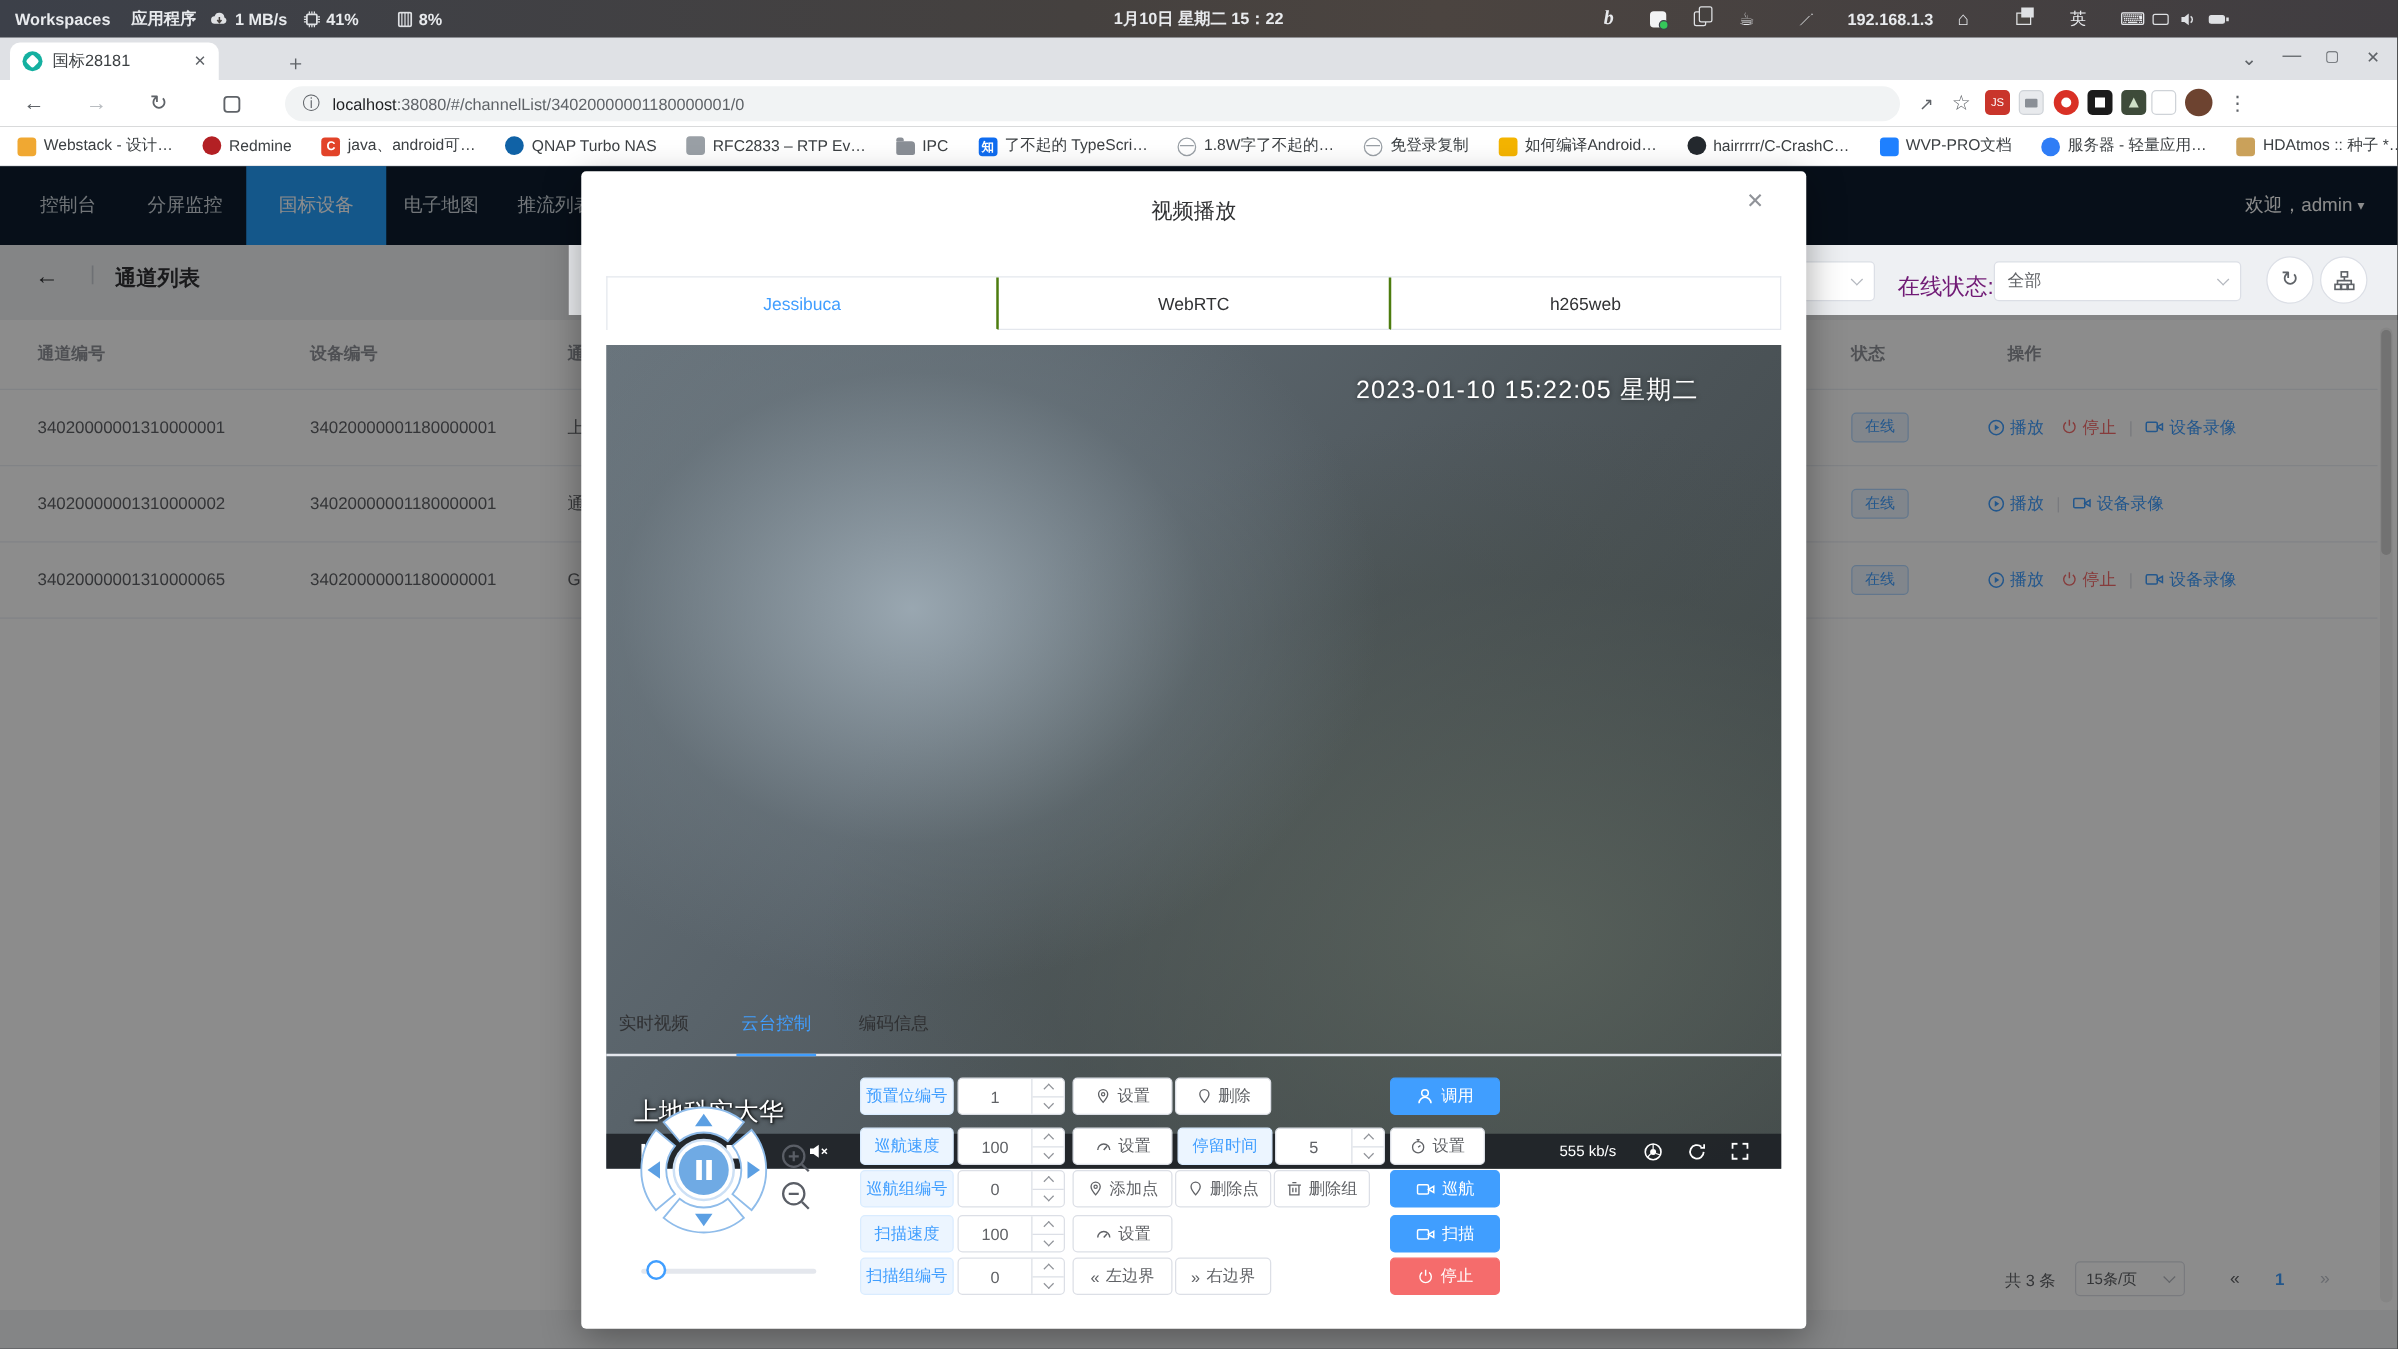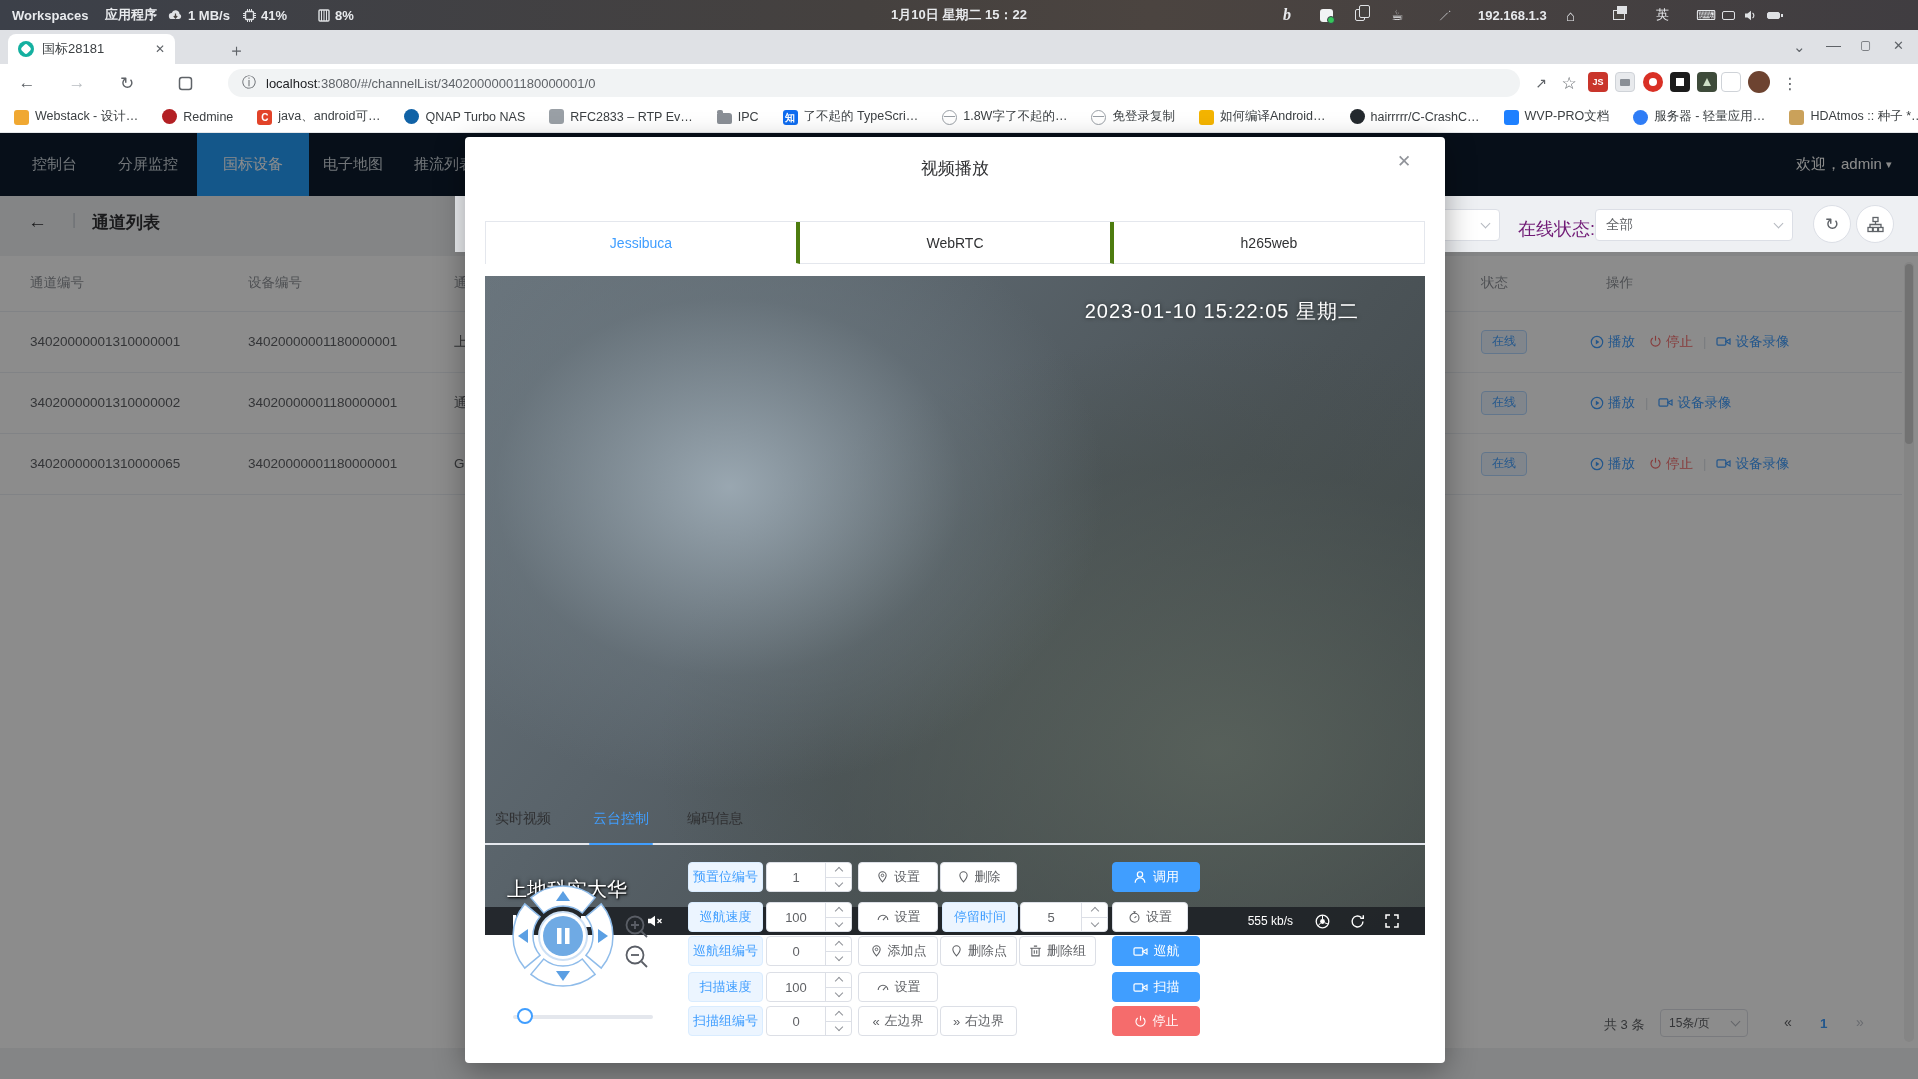--- a/index.html
+++ b/index.html
@@ -21,36 +21,36 @@
   .copyic::after{content:"";position:absolute;left:2.5px;top:-5px;width:9px;height:11px;border:1.5px solid #dfe1e4;border-radius:2px;background:#45413f}
   
   .tabstrip{position:absolute;left:0;top:30px;width:1918px;height:34px;background:#dfe1e5}
   .btab{position:absolute;left:8px;top:4px;width:167px;height:30px;background:#fff;border-radius:8px 8px 0 0;display:flex;align-items:center;padding:0 10px;gap:8px;font-size:13px;color:#3c4043}
   .favicon{width:16px;height:16px;border-radius:50%;background:#14b0a0;position:relative;flex:none}
   .favicon::after{content:"";position:absolute;left:4px;top:4px;width:8px;height:8px;background:#fff;border-radius:2px;transform:rotate(45deg)}
   .chromebtn{color:#5f6368;font-size:15px}
   .addrbar{position:absolute;left:0;top:64px;width:1918px;height:37px;background:#fff}
   .navic{position:absolute;top:6px;font-size:17px;color:#5f6368;width:26px;height:26px;display:flex;align-items:center;justify-content:center}
   .urlpill{position:absolute;left:228px;top:5px;width:1292px;height:28px;border-radius:14px;background:#f1f3f4;display:flex;align-items:center;padding:0 14px;gap:10px;font-size:13px}
-  .extbox{position:absolute;top:8px;width:20px;height:20px;border-radius:4px;display:flex;align-items:center;justify-content:center;font-size:9px;font-weight:bold;color:#fff}
+  .extbox{position:absolute;top:8px;width:20px;height:20px;border-radius:4px;display:flex;align-items:center;justify-content:center;font-size:9px;font-weight:normal;color:#fff}
   .bmbar{position:absolute;left:0;top:101px;width:1918px;height:32px;background:#fff;border-bottom:1px solid #e5e7ea;display:flex;align-items:center;padding:0 14px;gap:24px;font-size:12.5px;color:#3c4043;white-space:nowrap;overflow:hidden}
   .bm{display:flex;align-items:flex-end;gap:6px}
   .bmic{width:15px;height:15px;border-radius:3px;flex:none;display:flex;align-items:center;justify-content:center;color:#fff;font-size:10px;font-weight:bold}
   .bm-globe{border-radius:50%;border:1.5px solid #9aa0a6;position:relative}
   .bm-globe::after{content:"";position:absolute;left:1px;right:1px;top:5px;border-top:1.5px solid #9aa0a6}
   .bm-folder{width:15px;height:11px;background:#8a8f96;border-radius:1px 3px 2px 2px;position:relative}
   .bm-folder::before{content:"";position:absolute;left:0;top:-3px;width:6px;height:3px;background:#8a8f96;border-radius:2px 2px 0 0}
   
   .page{position:absolute;left:0;top:133px;width:1918px;height:946px;background:#f0f2f5}
   .appnav{position:absolute;left:0;top:0;width:1918px;height:63px;background:#0d1d2e;color:#cfd6dd;font-size:15px}
   .navitem{position:absolute;top:0;height:63px;display:flex;align-items:center;padding:0 26px}
   .navitem.active{background:#269efb;color:#fff}
   .crumbband{position:absolute;left:0;top:63px;width:1918px;height:56px;background:#f0f2f5}
   .card{position:absolute;left:0;top:123px;width:1918px;height:792px;background:#fff}
-  .th{position:absolute;top:0;height:53px;display:flex;align-items:center;font-size:13.5px;font-weight:normal;color:#909399}
+  .th{position:absolute;top:0;height:53px;display:flex;align-items:center;font-size:13.5px;font-weight:bold;color:#909399}
   .td{position:absolute;display:flex;align-items:center;font-size:13.5px;color:#606266;height:61px}
   .rowline{position:absolute;left:0;width:1902px;border-top:1px solid #ebeef5}
   .badge{display:inline-flex;align-items:center;justify-content:center;width:46px;height:24px;border:1px solid #b3d8ff;background:#ecf5ff;color:#409eff;font-size:12px;border-radius:4px}
   .oplink{display:inline-flex;align-items:center;gap:4px;font-size:13.5px;color:#409eff}
   .oplink.red{color:#f56c6c}
   .opdiv{color:#dcdfe6;margin:0 10px;font-size:13px}
   .pgtxt{font-size:13px;color:#606266}
   .pgsel{position:absolute;width:88px;height:28px;border:1px solid #dcdfe6;border-radius:4px;background:#fff;display:flex;align-items:center;justify-content:space-between;padding:0 8px;font-size:12px;color:#606266}
   .scrollbar{position:absolute;right:4px;width:10px;background:#f2f2f2;border-radius:5px}
   .scrollthumb{position:absolute;left:1px;width:8px;height:180px;background:#cfcfcf;border-radius:4px}
@@ -59,21 +59,21 @@
   
   .ftoolbar{position:absolute;left:455px;top:196px;width:1463px;height:56px;background:#eef0f3}
   .fsel{position:absolute;top:13px;height:32px;background:#fff;border:1px solid #dcdfe6;border-radius:4px;display:flex;align-items:center;justify-content:space-between;padding:0 10px;font-size:13.5px;color:#606266}
   .circbtn{position:absolute;top:9px;width:38px;height:38px;border-radius:50%;border:1px solid #dcdfe6;background:#fff;display:flex;align-items:center;justify-content:center;color:#5f6368;font-size:17px}
   .chev{display:inline-block;width:7px;height:7px;border-right:1.5px solid #b4b8bf;border-bottom:1.5px solid #b4b8bf;transform:rotate(45deg);margin-top:-4px}
   
   .modal{position:absolute;left:465px;top:137px;width:980px;height:926px;background:#fff;border-radius:4px;box-shadow:0 8px 30px rgba(0,0,0,.35)}
   .mtitle{position:absolute;left:0;top:20px;width:980px;text-align:center;font-size:17px;color:#303133}
   .mclose{position:absolute;left:932px;top:14px;font-size:17px;color:#909399}
   .ptabs{position:absolute;left:20px;top:84px;width:940px;height:43px;display:flex;border:1px solid #e4e7ed;border-bottom:none;background:#fff}
-  .ptab{flex:1;display:flex;align-items:center;justify-content:center;font-size:14px;color:#303133;border-right:4px solid #4d7c0f;border-bottom:1px solid #e4e7ed}
+  .ptab{flex:1;display:flex;align-items:center;justify-content:center;font-size:14px;color:#303133;border-right:2px solid #4d7c0f;border-bottom:1px solid #e4e7ed}
   .ptab:last-child{border-right:none}
   .ptab.active{color:#409eff;border-bottom:1px solid transparent}
   .video{position:absolute;left:20px;top:139px;width:940px;height:659px;background:
     radial-gradient(ellipse 520px 420px at 26% 32%, rgba(160,174,184,.9) 0%, rgba(110,122,130,.45) 45%, rgba(0,0,0,0) 72%),
     radial-gradient(ellipse 700px 520px at 78% 72%, rgba(90,99,92,.85) 0%, rgba(70,78,74,.4) 55%, rgba(0,0,0,0) 80%),
     linear-gradient(128deg,#69747c 0%,#59636a 34%,#4b5357 62%,#424a4d 84%,#3e4548 100%);overflow:hidden}
   .vstamp{position:absolute;right:66px;top:22px;color:#fff;font-size:20px;letter-spacing:1px;text-shadow:0 0 4px rgba(0,0,0,.55)}
   .vcaption{position:absolute;left:22px;bottom:32px;color:#fff;font-size:20px;text-shadow:1px 1px 2px #000,0 0 4px rgba(0,0,0,.8)}
   .vbar{position:absolute;left:0;bottom:0;width:100%;height:28px;background:rgba(28,32,36,.88);display:flex;align-items:center;color:#fff}
   .vbar svg{display:block}

